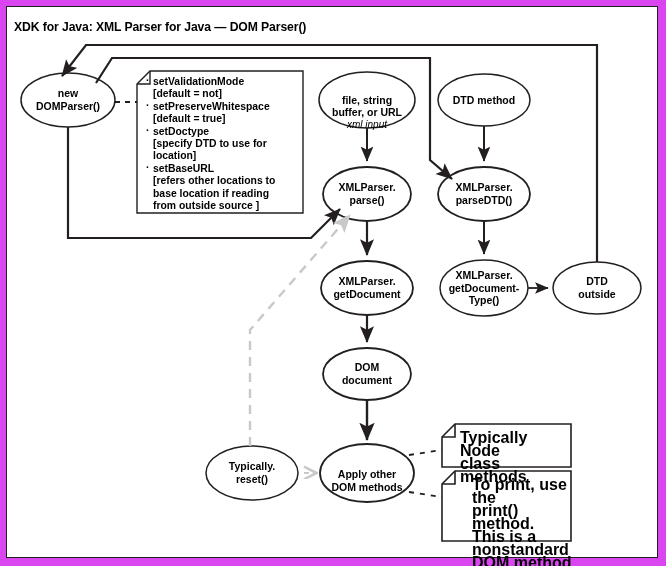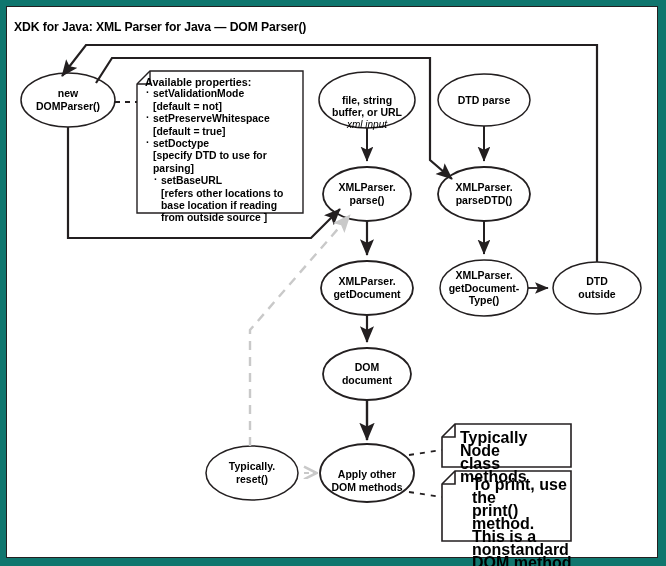--- a/index.html
+++ b/index.html
@@ -7,21 +7,21 @@
     padding: 0;
     background: #ffffff;
   }
   body {
     font-family: "Liberation Sans", sans-serif;
   }
   #page {
     position: relative;
     width: 666px;
     height: 566px;
-    background: #0f766e;
+    background: #d946ef;
     overflow: hidden;
   }
   #frame {
     position: absolute;
     left: 6px;
     top: 6px;
     width: 652px;
     height: 552px;
     border: 1.5px solid #231f20;
     box-sizing: border-box;
@@ -176,21 +176,21 @@
 
   <div class="node-label" style="left:18px; top:87px; width:100px;">new
 DOMParser()</div>
 
   <div class="node-label" style="left:313px; top:81px; width:108px;">
     <span>file, string
 buffer, or URL</span>
     <span class="node-sub" style="display:block;">xml input</span>
   </div>
 
-  <div class="node-label" style="left:434px; top:94px; width:100px;">DTD parse</div>
+  <div class="node-label" style="left:434px; top:94px; width:100px;">DTD method</div>
 
   <div class="node-label" style="left:317px; top:181px; width:100px;">XMLParser.
 parse()</div>
 
   <div class="node-label" style="left:432px; top:181px; width:104px;">XMLParser.
 parseDTD()</div>
 
   <div class="node-label" style="left:315px; top:275px; width:104px;">XMLParser.
 getDocument</div>
 
@@ -204,30 +204,29 @@
   <div class="node-label" style="left:317px; top:361px; width:100px;">DOM
 document</div>
 
   <div class="node-label" style="left:311px; top:460px; width:112px;margin-top:8px;">Apply other
 DOM methods</div>
 
   <div class="node-label" style="left:202px; top:460px; width:100px;">Typically.
 reset()</div>
 
   <div class="note-body" style="position:absolute; left:145px; top:76px; width:152px;">
-    <span class="note-title">Available properties:</span>
     <ul class="prop-list">
       <li style="white-space:pre-line;">setValidationMode
 [default = not]</li>
       <li style="white-space:pre-line;">setPreserveWhitespace
 [default = true]</li>
       <li style="white-space:pre-line;">setDoctype
 [specify DTD to use for
-parsing]</li>
-      <li style="white-space:pre-line;margin-left:8px;">setBaseURL
+location]</li>
+      <li style="white-space:pre-line;">setBaseURL
 [refers other locations to
 base location if reading
 from outside source ]</li>
     </ul>
   </div>
 
   <div class="plain-note-text" style="position:absolute; left:460px; top:431px; width:110px; white-space:pre-line;">Typically Node
 class methods</div>
 
   <div class="plain-note-text" style="position:absolute; left:460px; top:478px; width:112px; white-space:pre-line;margin-left:12px;">To print, use the

